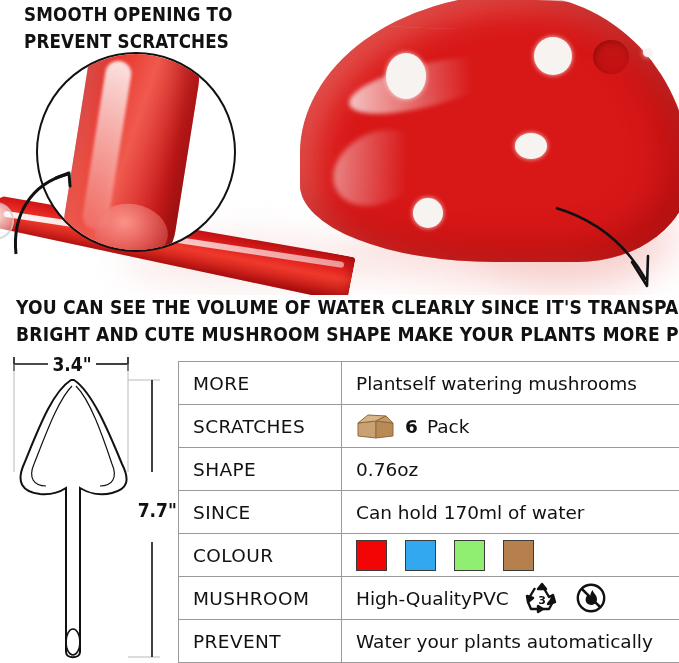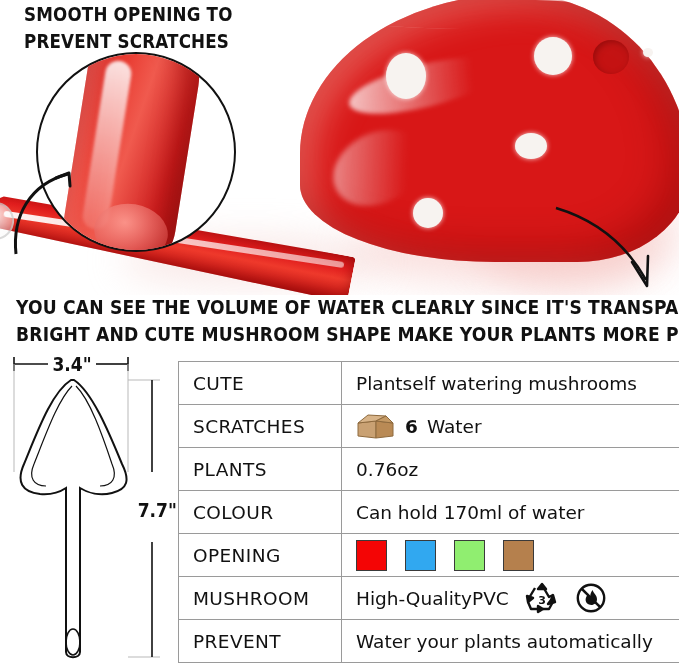--- a/index.html
+++ b/index.html
@@ -178,53 +178,53 @@
       <ellipse cx="73" cy="290" rx="7" ry="13" stroke-width="1.6"></ellipse>
     </g>
 
     <text class="dimlabel" x="72" y="19" text-anchor="middle" font-family="DejaVu Sans, sans-serif" font-size="19" font-weight="700" fill="#111" transform="scale(0.9,1) translate(8,0)">3.4"</text>
     <text class="dimlabel" x="138" y="165" font-family="DejaVu Sans, sans-serif" font-size="19" font-weight="700" fill="#111" transform="scale(0.9,1) translate(15,0)">7.7"</text>
   </svg>
 
   <table id="spec">
     <tbody>
       <tr>
-        <td class="k">CUTE</td>
+        <td class="k">MORE</td>
         <td class="v">Plantself watering mushrooms</td>
       </tr>
 
       <tr>
         <td class="k">SCRATCHES</td>
         <td class="v">
           <div class="qrow">
             <svg width="40" height="30" viewBox="0 0 40 30">
               <path d="M2,12 L20,10 L20,27 L2,25 Z" fill="#C9A173" stroke="#8E6A3E" stroke-width="1"></path>
               <path d="M20,10 L37,12 L37,25 L20,27 Z" fill="#A9musted" fill-opacity="0" stroke="none"></path>
               <path d="M20,10 L37,12 L37,25 L20,27 Z" fill="#B98A55" stroke="#8E6A3E" stroke-width="1"></path>
               <path d="M2,12 L12,4 L30,5 L20,10 Z" fill="#D8B489" stroke="#8E6A3E" stroke-width="1"></path>
               <path d="M20,10 L30,5 L37,12 L20,10 Z" fill="#C59A65" stroke="#8E6A3E" stroke-width="1"></path>
             </svg>
             <span class="qty-num">6</span>
-            <span>Water</span>
+            <span>Pack</span>
           </div>
         </td>
       </tr>
 
       <tr>
-        <td class="k">PLANTS</td>
+        <td class="k">SHAPE</td>
         <td class="v">0.76oz</td>
       </tr>
 
       <tr>
+        <td class="k">SINCE</td>
+        <td class="v">Can hold 170ml of water</td>
+      </tr>
+
+      <tr>
         <td class="k">COLOUR</td>
-        <td class="v">Can hold 170ml of water</td>
-      </tr>
-
-      <tr>
-        <td class="k">OPENING</td>
         <td class="v">
           <div class="swatches">
             <span class="sw" style="background: rgb(244, 5, 5);"></span>
             <span class="sw" style="background: rgb(49, 168, 240);"></span>
             <span class="sw" style="background: rgb(144, 238, 112);"></span>
             <span class="sw" style="background: rgb(181, 128, 77);"></span>
           </div>
         </td>
       </tr>
 

